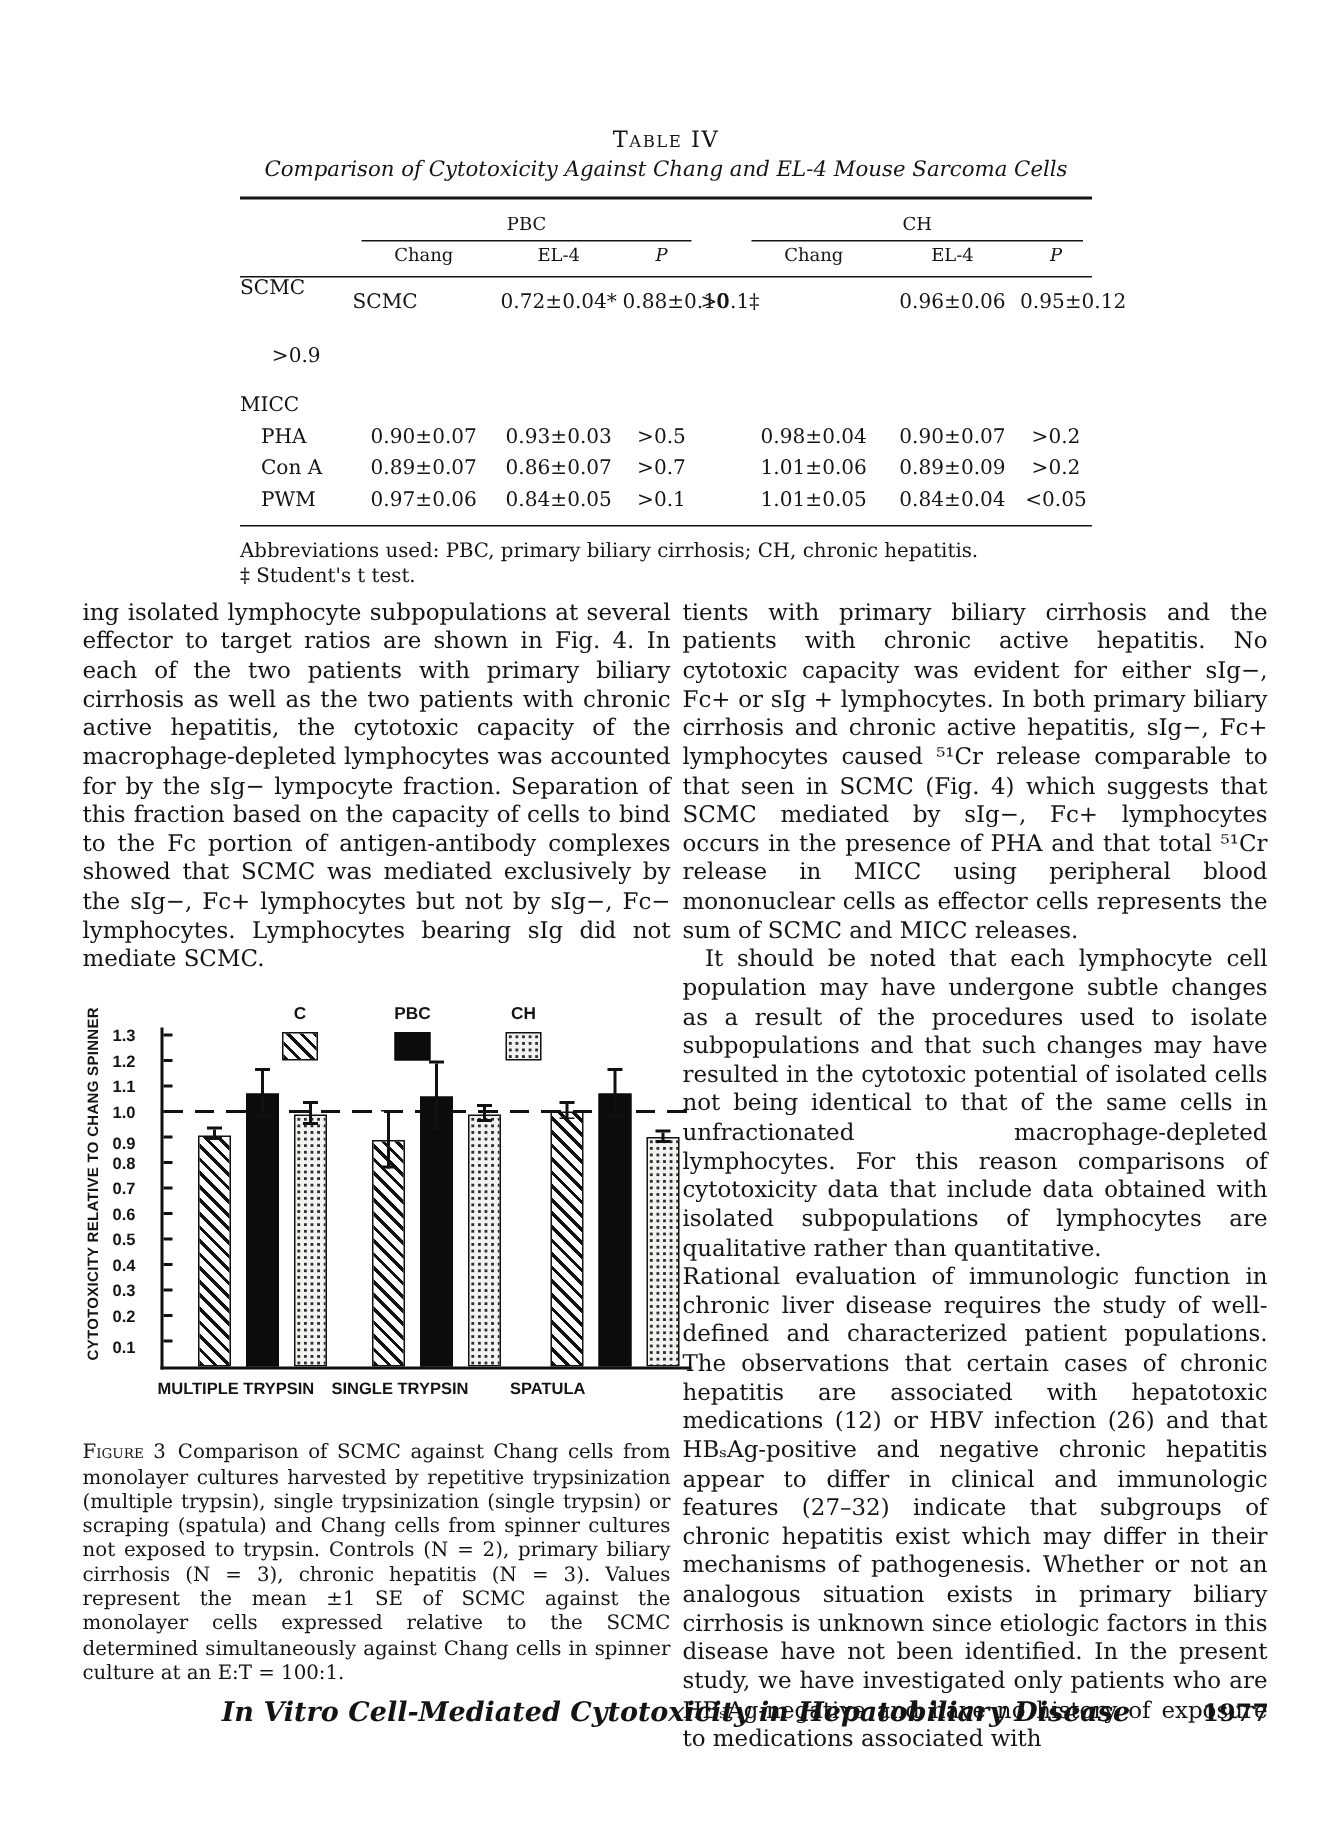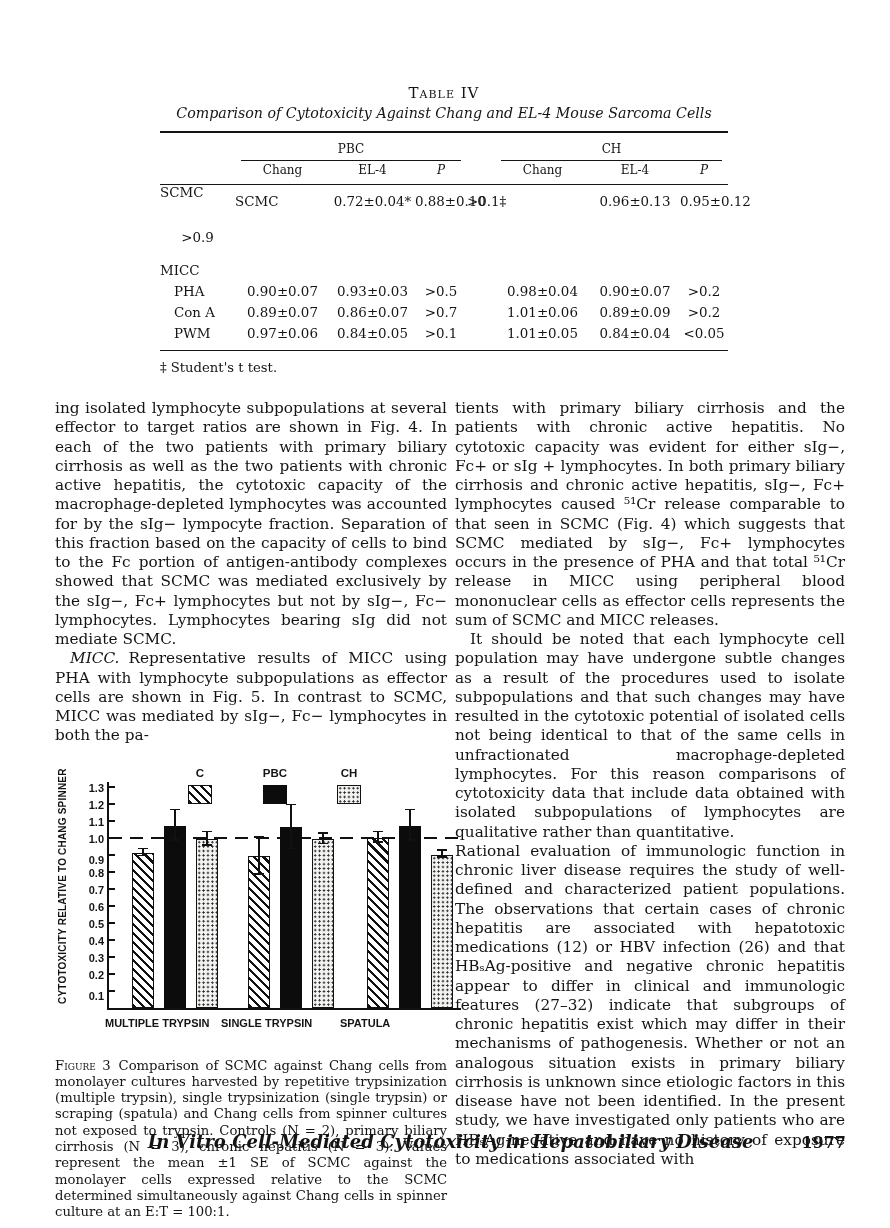--- a/index.html
+++ b/index.html
@@ -34,21 +34,21 @@
 
   
   .chart-fig{margin:0;padding:0;}
   .chart{position:relative;height:278px;margin-top:20px;}
   .ylab{position:absolute;left:2px;top:-2px;height:240px;writing-mode:vertical-rl;
         transform:rotate(180deg);font:bold 10px "Liberation Sans",sans-serif;
         letter-spacing:0.2px;white-space:nowrap;}
   .plot{position:absolute;left:52px;top:16px;width:352px;height:226px;
         border-left:2.2px solid #111;border-bottom:2.4px solid #111;}
   .ytick{position:absolute;left:0;width:6px;height:1.8px;background:#111;}
-  .yticklab{position:absolute;left:-34px;width:29px;text-align:right;
+  .yticklab{position:absolute;left:-34px;width:29px;
             font:bold 11px "Liberation Sans",sans-serif;}
   .bar{position:absolute;bottom:0;width:22px;box-sizing:border-box;}
   .hatch{background:repeating-linear-gradient(45deg,#111 0 2.2px,#fff 2.2px 6.4px);
          border:1.6px solid #111;}
   .solid{background:#0c0c0c;border:1.6px solid #0c0c0c;}
   .stipple{background-color:#f2f2f0;
            background-image:radial-gradient(#2e2e2e 0.9px,transparent 1.05px);
            background-size:4.4px 4.4px;border:1.6px solid #111;}
   .errline{position:absolute;width:1.7px;background:#111;}
   .errcap{position:absolute;width:10px;height:1.7px;background:#111;}
@@ -95,21 +95,21 @@
       <div class="hcell ital">P</div>
 
       <div class="rule"></div>
 
       <div class="rlabel row-first" style="display:contents">SCMC</div>
       <div class="rlabel" style="padding-top:9px;padding-bottom:12px">SCMC</div>
       <div class="cell" style="padding-top:9px">0.72±0.04*</div>
       <div class="cell" style="padding-top:9px">0.88±0.10</div>
       <div class="cell" style="padding-top:9px">&gt;0.1‡</div>
       <div></div>
-      <div class="cell" style="padding-top:9px">0.96±0.13</div>
+      <div class="cell" style="padding-top:9px">0.96±0.06</div>
       <div class="cell" style="padding-top:9px">0.95±0.12</div>
       <div class="cell" style="padding-top:9px">&gt;0.9</div>
 
       <div style="grid-column:1/-1;height:12px"></div>
 
       <div class="rlabel">MICC</div>
       <div class="cell"></div>
       <div class="cell"></div>
       <div class="cell"></div>
       <div></div>
@@ -141,27 +141,27 @@
       <div class="cell">&gt;0.1</div>
       <div></div>
       <div class="cell">1.01±0.05</div>
       <div class="cell">0.84±0.04</div>
       <div class="cell">&lt;0.05</div>
 
       <div class="botrule"></div>
     </div>
 
     <div class="footnotes">
+      <div>Abbreviations used: PBC, primary biliary cirrhosis; CH, chronic hepatitis.</div>
       <div>‡ Student's t test.</div>
     </div>
   </section>
 
   <div class="col col-left">
     <p>ing isolated lymphocyte subpopulations at several effector to target ratios are shown in Fig. 4. In each of the two patients with primary biliary cirrhosis as well as the two patients with chronic active hepatitis, the cytotoxic capacity of the macrophage-depleted lymphocytes was accounted for by the sIg− lympocyte fraction. Separation of this fraction based on the capacity of cells to bind to the Fc portion of antigen-antibody complexes showed that SCMC was mediated exclusively by the sIg−, Fc+ lymphocytes but not by sIg−, Fc− lymphocytes. Lymphocytes bearing sIg did not mediate SCMC.</p>
-    <p class="indent"><span class="lead">MICC.</span><span>Representative results of MICC using PHA with lymphocyte subpopulations as effector cells are shown in Fig. 5. In contrast to SCMC, MICC was mediated by sIg−, Fc− lymphocytes in both the pa-</span></p>
 
     <figure class="chart-fig">
       <div class="chart">
         <div class="ylab">CYTOTOXICITY RELATIVE TO CHANG SPINNER</div>
         <div class="plot">
             <div class="ytick" style="bottom: 16px;"></div>
             <div class="yticklab" style="bottom: 6px;">0.1</div>
             <div class="ytick" style="bottom: 33px;"></div>
             <div class="yticklab" style="bottom: 27px;">0.2</div>
             <div class="ytick" style="bottom: 50px;"></div>

